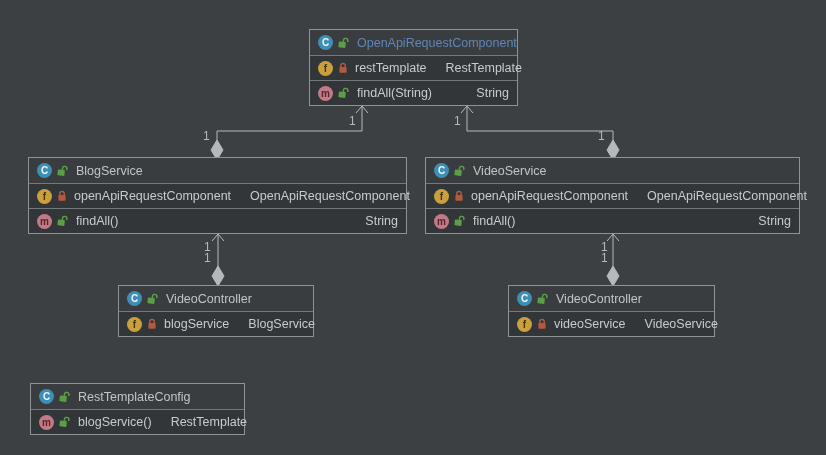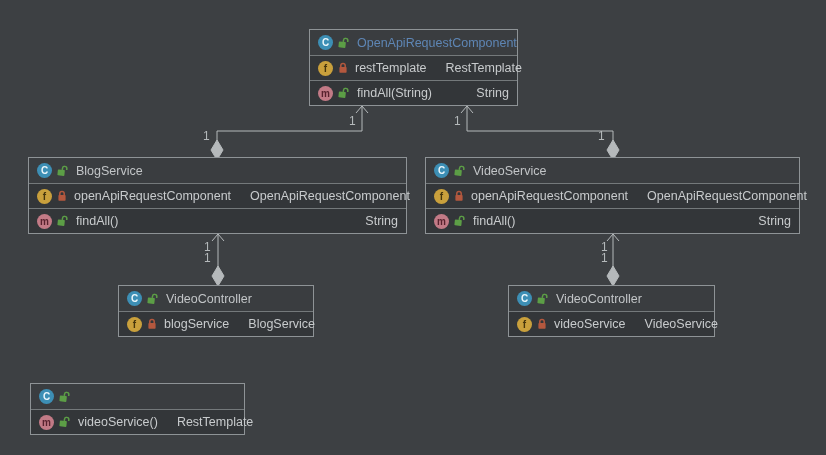--- a/index.html
+++ b/index.html
@@ -217,25 +217,26 @@
     </div>
   </div>
 
   <div class="node" style="left:30px;top:383px;width:215px">
     <div class="row title">
       <span class="circ class">C</span>
       <svg class="lock open" width="12" height="12" viewBox="0 0 12 12">
           <path d="M5.2 5V3.4a2.2 2.2 0 0 1 4.4 0V4.6" fill="none" stroke="#5C9E46" stroke-width="1.5"></path>
           <rect x="0.8" y="5" width="7" height="5.8" rx="0.8" fill="#5C9E46"></rect>
         </svg>
-    </div>
-    <div class="row">
-      <span class="circ method">m</span>
-      <svg class="lock open" width="12" height="12" viewBox="0 0 12 12">
-          <path d="M5.2 5V3.4a2.2 2.2 0 0 1 4.4 0V4.6" fill="none" stroke="#5C9E46" stroke-width="1.5"></path>
-          <rect x="0.8" y="5" width="7" height="5.8" rx="0.8" fill="#5C9E46"></rect>
-        </svg>
-      <span class="mname">videoService()</span>
+      <span class="cname">RestTemplateConfig</span>
+    </div>
+    <div class="row">
+      <span class="circ method">m</span>
+      <svg class="lock open" width="12" height="12" viewBox="0 0 12 12">
+          <path d="M5.2 5V3.4a2.2 2.2 0 0 1 4.4 0V4.6" fill="none" stroke="#5C9E46" stroke-width="1.5"></path>
+          <rect x="0.8" y="5" width="7" height="5.8" rx="0.8" fill="#5C9E46"></rect>
+        </svg>
+      <span class="mname">blogService()</span>
       <span class="mtype">RestTemplate</span>
     </div>
   </div>
 
 </div>
 
 </body></html>

